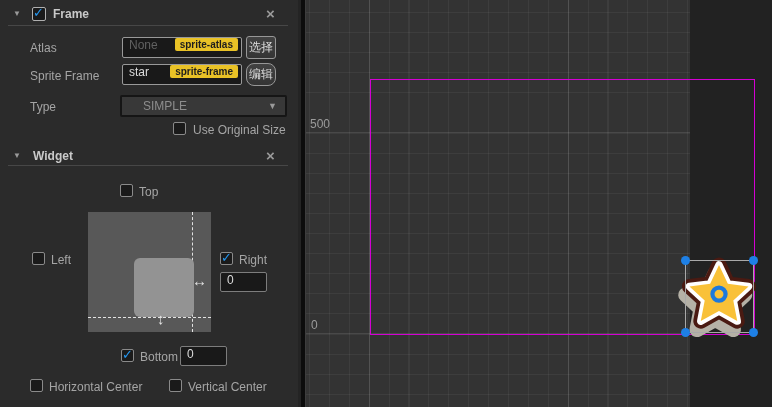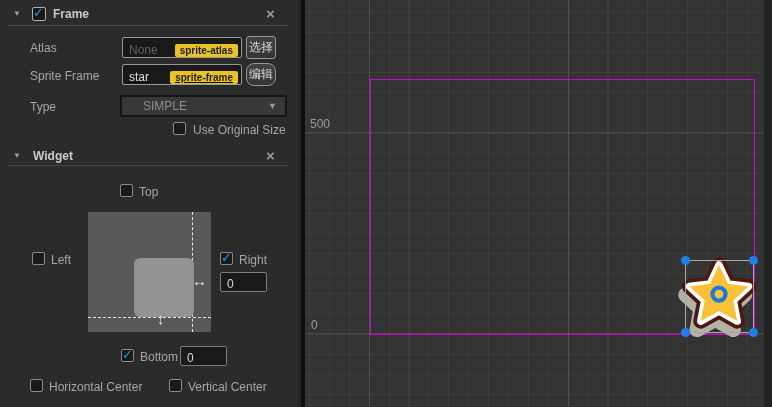--- a/index.html
+++ b/index.html
@@ -17,21 +17,21 @@
   .divider { position:absolute; left:8px; right:10px; height:1px; background:#474747; }
 
   .lbl { font-size:12px; color:#a5a5a5; white-space:nowrap; }
 
   .cb { position:absolute; width:13px; height:13px; background:#1a1a1a;
         border:1px solid #8a8a8a; border-radius:2px; }
   .cb .tick { position:absolute; left:0px; top:-3px; font-size:13px; font-weight:bold; color:#2597f0; }
   .cb-big { width:14px; height:14px; border-color:#b0b0b0; }
 
   .field { position:absolute; background:#191919; border:1px solid #999;
-           border-radius:2px; display:flex; align-items:flex-end; }
+           border-radius:2px; display:flex; align-items:flex-start; }
   .field .val { font-size:12px; padding-left:6px; color:#dcdcdc; flex:1; }
   .field .val.dim { color:#616161; }
   .badge { font-size:10px; font-weight:bold; color:#1d1d1d; background:#e9c226;
            border-radius:2px; padding:1px 5px; margin-right:3px; white-space:nowrap; }
 
   .btn { position:absolute; background:linear-gradient(#424242,#343434);
          border:1px solid #979797; border-radius:3px; color:#dedede;
          font-size:12px; display:flex; align-items:center; justify-content:center; }
 
   .select { position:absolute; background:#383838; border:2px solid #151515; border-radius:2px;
@@ -45,21 +45,21 @@
   .dash-h { position:absolute; left:0; top:105px; width:123px; height:0; border-top:1px dashed #e3e3e3; }
   .inner-box { position:absolute; left:46px; top:46px; width:60px; height:59px;
                background:#939393; border-radius:6px; }
   .arrow { position:absolute; color:#e3e3e3; font-size:15px; font-weight:bold; }
 
   
   .split { position:absolute; left:298px; top:0; width:8px; height:407px;
            background:linear-gradient(to right,#242424 0 3px,#0c0c0c 3px 7px,#3d3d3d 7px 8px); }
 
   
-  .scene { position:absolute; left:306px; top:0; width:458px; height:407px; background:#333333;
+  .scene { position:absolute; left:306px; top:0; width:384px; height:407px; background:#333333;
     background-image:
       repeating-linear-gradient(to right,  transparent 0 63px,  rgba(255,255,255,0.11) 63px 64px,  transparent 64px 199px),
       repeating-linear-gradient(to bottom, transparent 0 132px, rgba(255,255,255,0.11) 132px 133px, transparent 133px 201px),
       repeating-linear-gradient(to right,  transparent 0 3px,   rgba(255,255,255,0.05) 3px 4px,    transparent 4px 19.9px),
       repeating-linear-gradient(to bottom, transparent 0 12px,  rgba(255,255,255,0.05) 12px 13px,  transparent 13px 20.1px);
   }
   .canvas-rect { position:absolute; left:64px; top:79px; width:385px; height:256px;
                  border:1px solid #d400d4; }
   .ruler-label { position:absolute; font-size:12px; color:#9b9b9b; }
   .star-svg { position:absolute; left:366px; top:249px; width:94px; height:94px; }
@@ -85,21 +85,21 @@
     <div class="divider" style="top:25px;"></div>
 
     <span class="abs lbl" style="left:30px; top:41px;">Atlas</span>
     <div class="field" style="left:122px; top:37px; width:120px; height:21px;">
       <span class="val dim">None</span>
       <span class="badge">sprite-atlas</span>
     </div>
     <div class="btn" style="left:246px; top:36px; width:30px; height:23px;">选择</div>
 
     <span class="abs lbl" style="left:30px; top:69px;">Sprite Frame</span>
-    <div class="field" style="left:122px; top:64px; width:120px; height:21px;text-decoration:underline;">
+    <div class="field" style="left:122px; top:64px; width:120px; height:21px;">
       <span class="val">star</span>
       <span class="badge">sprite-frame</span>
     </div>
     <div class="btn" style="left:246px; top:63px; width:30px; height:23px;border-radius:8px;">编辑</div>
 
     <span class="abs lbl" style="left:30px; top:100px;">Type</span>
     <div class="select" style="left:120px; top:95px; width:167px; height:22px;">
       <span class="val">SIMPLE</span>
       <span class="caret">▼</span>
     </div>

